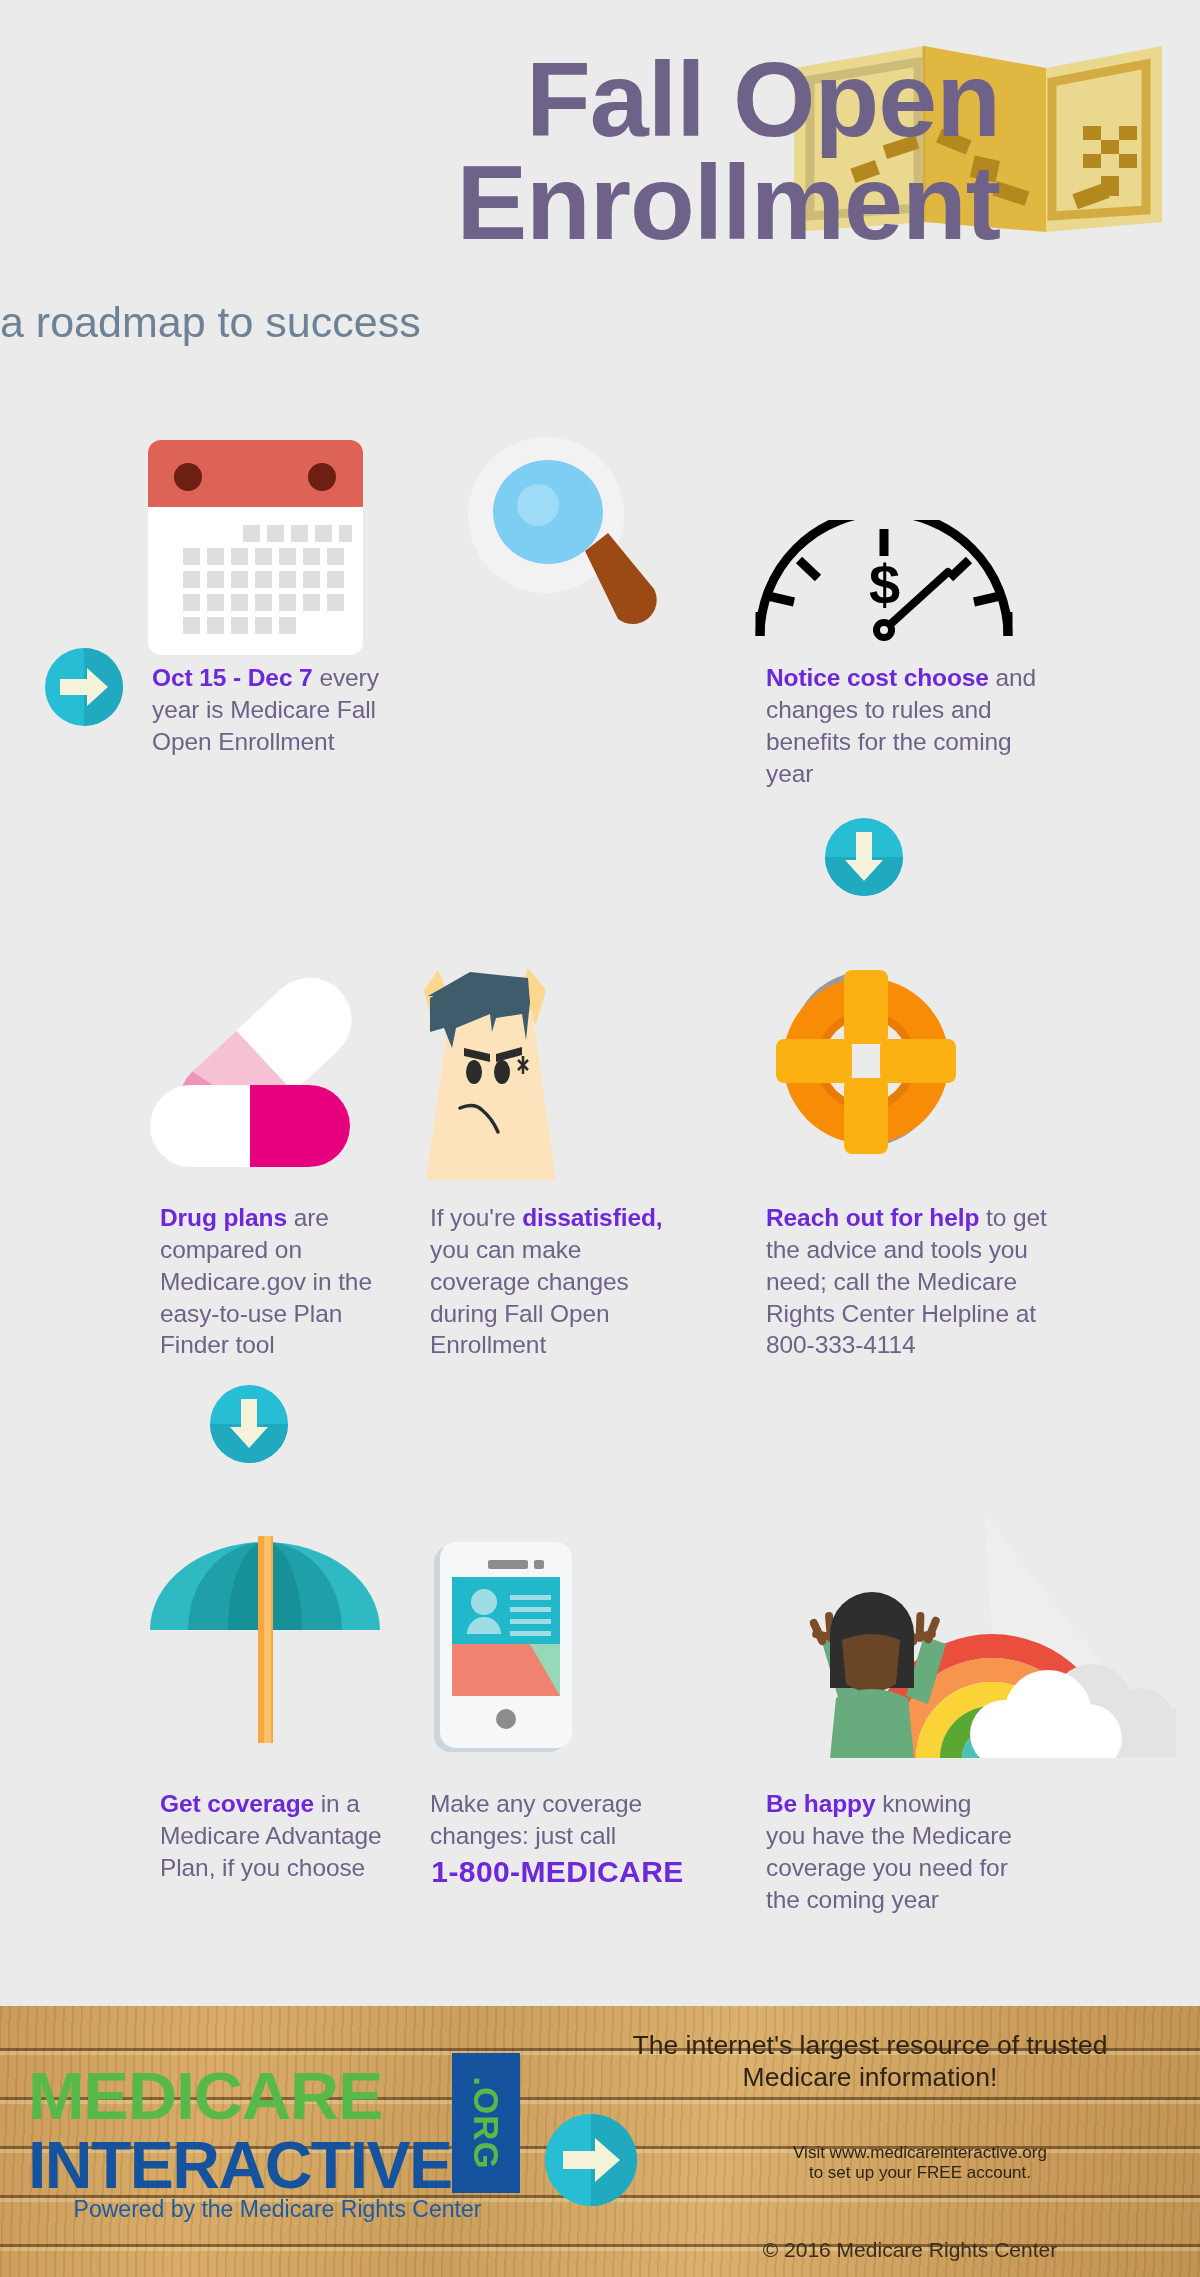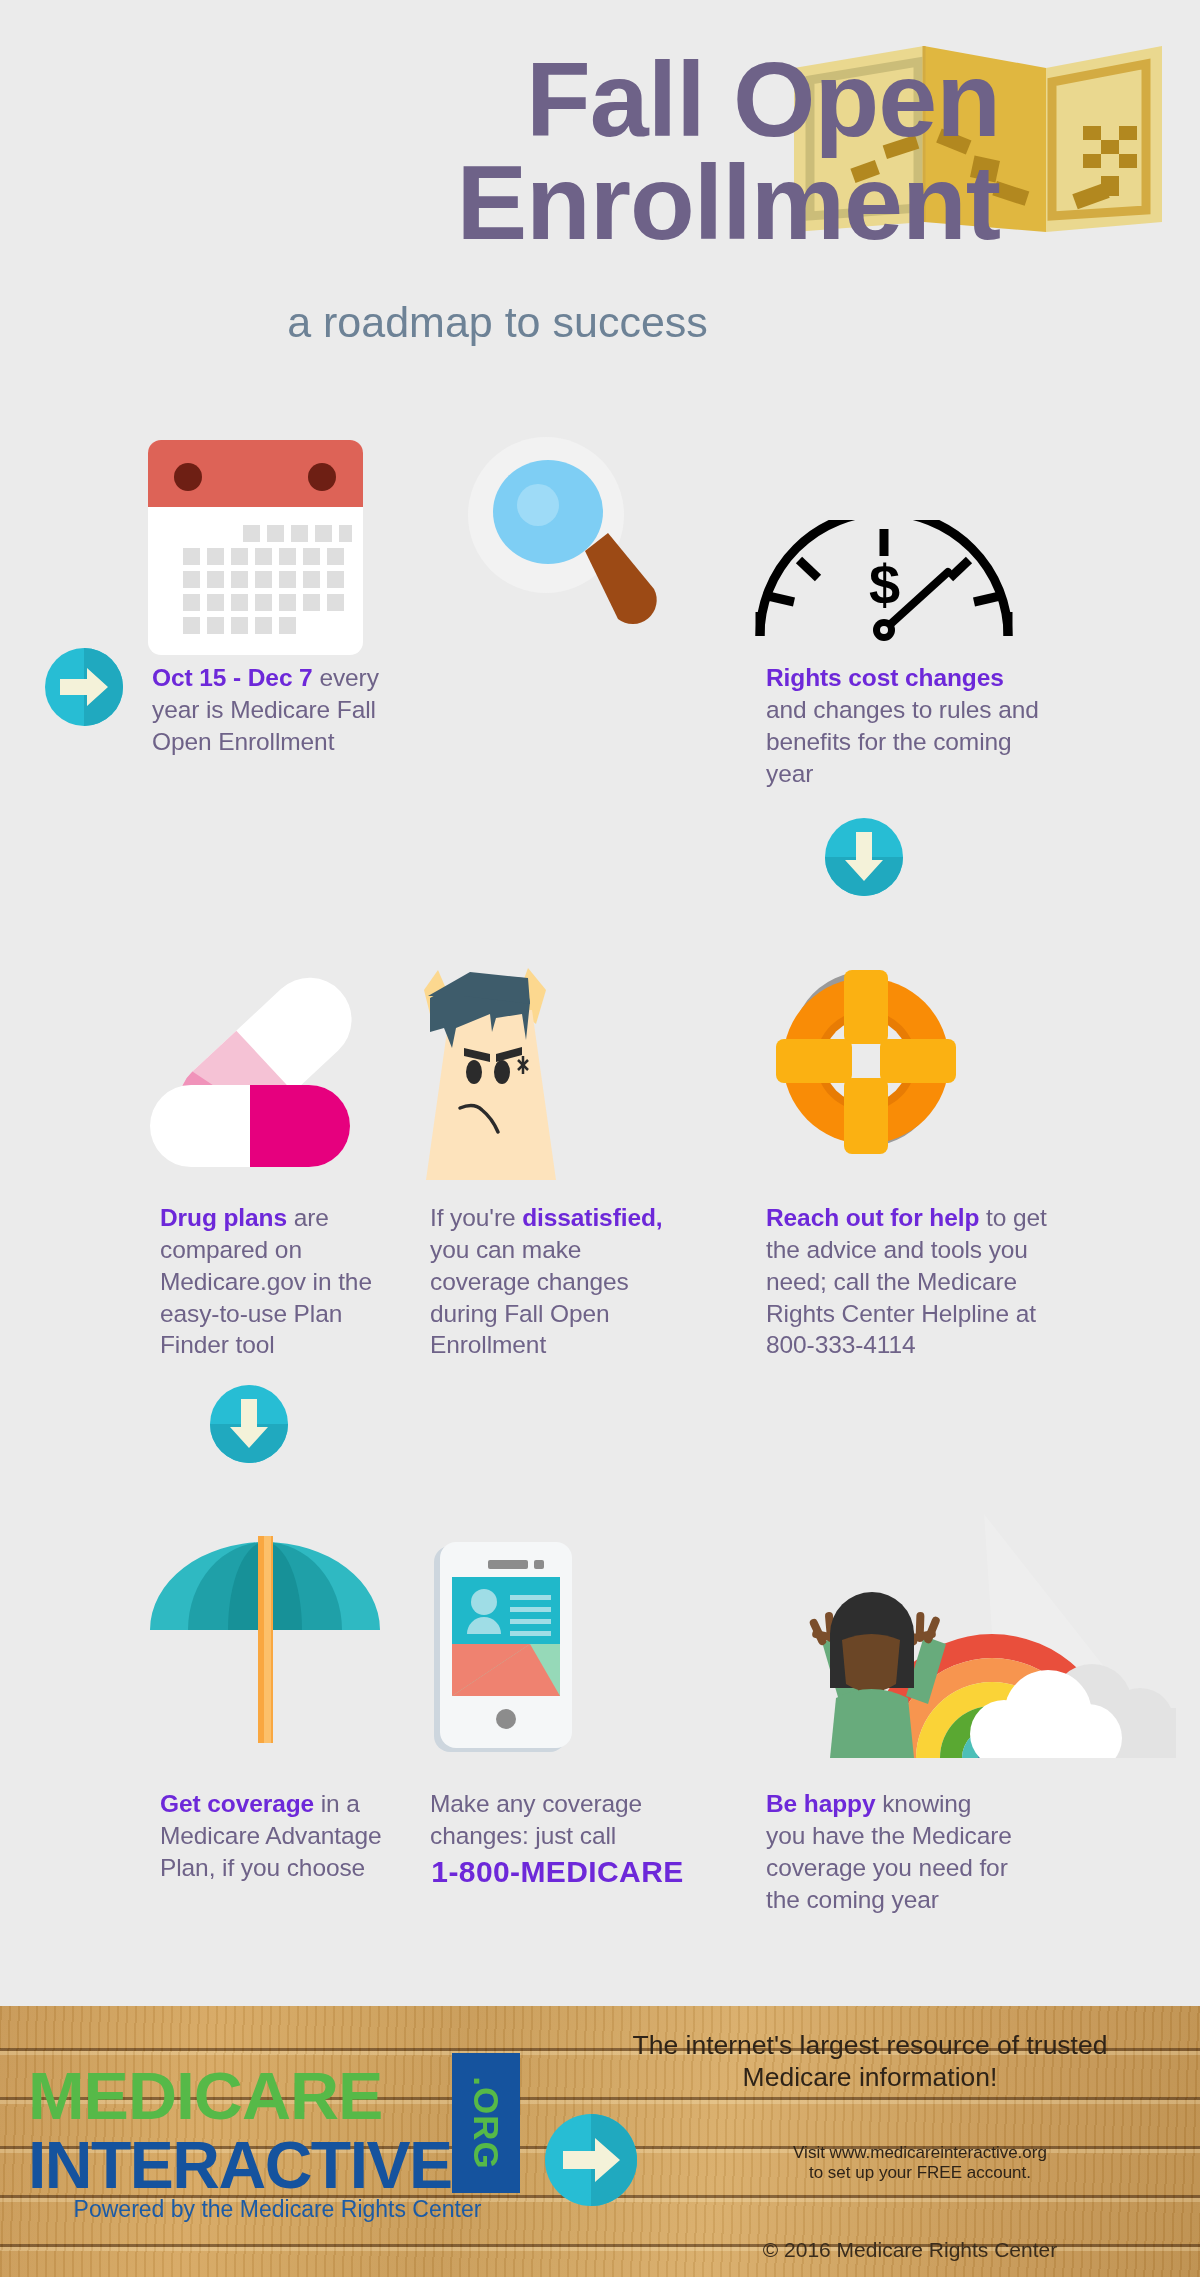--- a/index.html
+++ b/index.html
@@ -29,21 +29,21 @@
     line-height: 0.97;
     letter-spacing: -1px;
     color: #6e6288;
     padding-left: 28px;
   }
   .title .l2 { display: block; }
   .subtitle {
     position: absolute;
     left: 0; top: 298px;
     width: 995px;
-    text-align: center;
+    text-align: left;
     font-size: 43px;
     color: #6d8296;
     letter-spacing: 0px;
   }
   .map-icon { position: absolute; left: 788px; top: 36px; width: 380px; height: 200px; }
 
   
   .cell { position: absolute; }
   .body-text {
     color: #6e6288;
@@ -240,21 +240,21 @@
         <line x1="132" y1="9" x2="132" y2="36"></line>
       </g>
       <line x1="132" y1="110" x2="196" y2="52" stroke="#000" stroke-width="8" stroke-linecap="round"></line>
       <circle cx="132" cy="110" r="11" fill="#000"></circle>
       <circle cx="132" cy="110" r="4" fill="#ebebeb"></circle>
       <text x="117" y="84" font-family="Liberation Sans, sans-serif" font-size="56" font-weight="bold" fill="#000">$</text>
     </svg>
   </div>
 
   <div class="cell body-text" style="left:766px; top:662px; width:280px;">
-    <b>Rights cost changes</b>
+    <b>Notice cost choose</b>
     <span>and changes to rules and benefits for the coming year</span>
   </div>
 
   <div class="badge" style="left:825px; top:818px;">
     <svg viewBox="0 0 78 78" width="78" height="78">
       <circle cx="39" cy="39" r="39" fill="#27bdd4"></circle>
       <path d="M0,39 a39,39 0 0 0 78,0 z" fill="#20a9bf"></path>
       <polygon points="31,14 47,14 47,42 58,42 39,63 20,42 31,42" fill="#f4f2d9"></polygon>
     </svg>
   </div>

